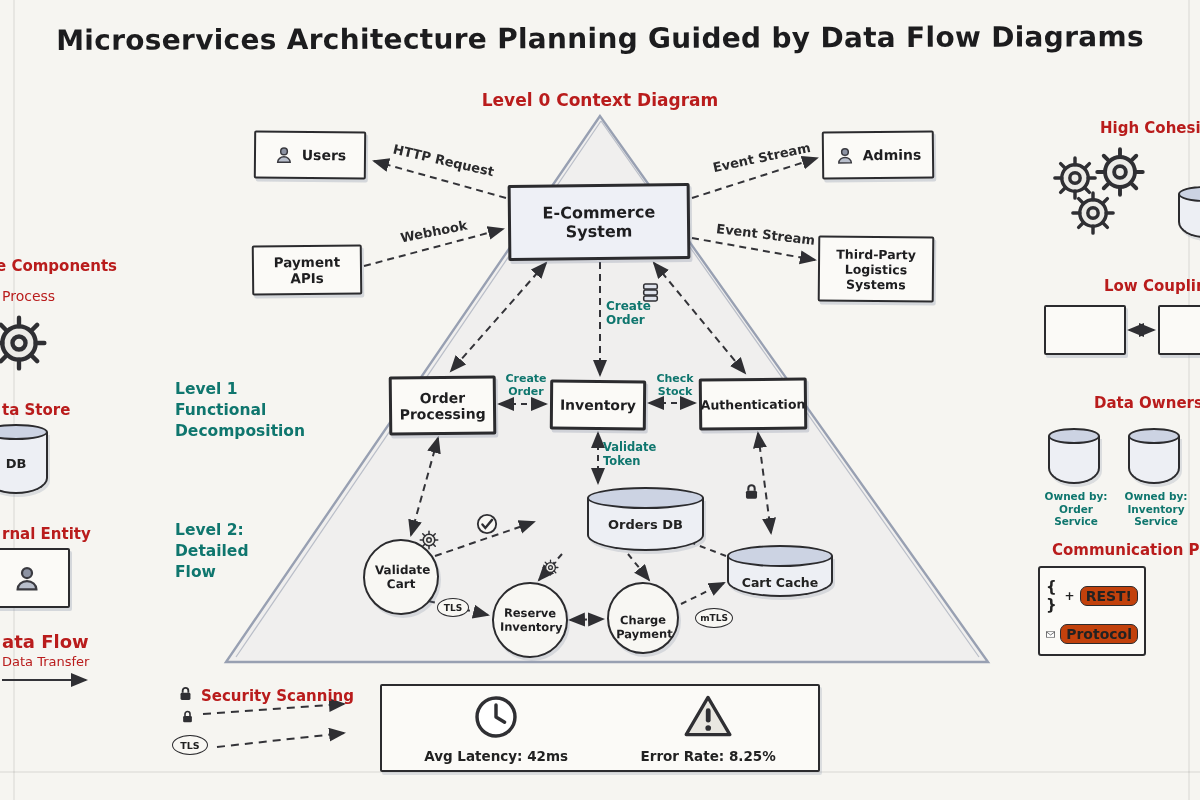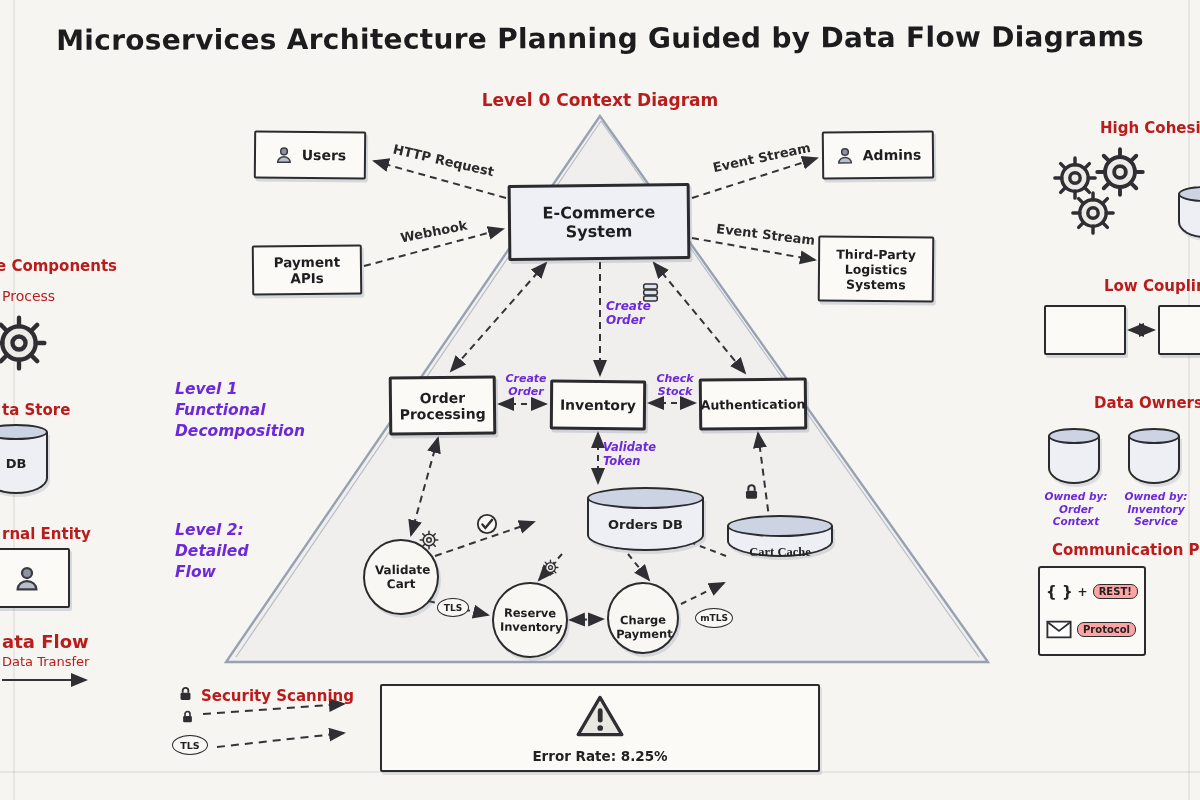--- a/index.html
+++ b/index.html
@@ -43,41 +43,41 @@
   .cyl-body { position:absolute; left:0; right:0; top:11px; bottom:0;
     border:2.6px solid #2b2b2e; border-top:none;
     border-radius:0 0 50% 50% / 0 0 16px 16px; background:#edeff4;
     box-shadow:2px 3px 0 rgba(125,135,160,0.22); }
   .cyl-label { position:absolute; left:0; right:0; top:30px; z-index:3;
     text-align:center; font-weight:bold; font-size:13px; }
   .cyl-small .cyl-top { height:16px; border-width:2.2px; }
   .cyl-small .cyl-body { top:8px; border-width:2.2px; }
 
   .flowlabel { position:absolute; font-weight:bold; color:#2a2a2c; font-size:13px; white-space:nowrap; }
-  .wraplabel { position:absolute; font-weight:bold; color:#6d28d9; line-height:1.2;font-style:italic; }
+  .wraplabel { position:absolute; font-weight:bold; color:#0f766e; line-height:1.2; }
 
   .badge-oval { position:absolute; border:1.7px solid #2b2b2e; border-radius:50%;
     background:#f8f7f3; display:flex; align-items:center; justify-content:center;
     font-weight:bold; }
 
   .metrics {
     position:absolute; left:380px; top:684px; width:440px; height:88px;
     border:2.8px solid #2b2b2e; background:#fbfaf7; border-radius:2px;
     display:flex; align-items:stretch; justify-content:space-around; padding:8px 6px 6px 6px;
     box-shadow:2px 3px 0 rgba(125,135,160,0.22);
   }
   .metric { display:flex; flex-direction:column; align-items:center; justify-content:space-between; }
   .metric .m-label { font-weight:bold; font-size:13.5px; white-space:nowrap; }
 
   .chipbox { position:absolute; border:2.2px solid #2b2b2e; background:#fbfaf7;
     display:flex; flex-direction:column; justify-content:space-around; padding:5px 6px;
     border-radius:3px; }
   .chiprow { display:flex; align-items:center; gap:5px; }
   .chip { border:1.6px solid #2b2b2e; border-radius:7px; padding:1px 5px;
-    font-weight:bold; font-size:10px; background:#fca5a5; white-space:nowrap; }
+    font-weight:bold; font-size:14px; background:#c2410c; white-space:nowrap; }
   .braces { font-weight:bold; font-size:15px; }
   .plus { font-weight:bold; font-size:12px; }
 
   .r-l { transform:rotate(-0.6deg); } .r-r { transform:rotate(0.5deg); }
 </style>
 </head>
 <body>
 
 <div class="edge-line" style="left:13px;top:0;width:2px;height:800px;"></div>
 <div class="edge-line" style="left:1188px;top:0;width:2px;height:800px;"></div>
@@ -235,21 +235,21 @@
 <div class="wraplabel" style="left:603px;top:441px;width:58px;font-size:11.5px;">Validate Token</div>
 
 <div class="wraplabel" style="left:175px;top:520px;width:112px;font-size:15.5px;line-height:1.35;">Level 2: Detailed Flow</div>
 
 <div class="cylinder" style="left:539px;top:487px;width:117px;height:64px;margin-left:48px;">
   <div class="cyl-top"></div>
   <div class="cyl-body"></div>
   <div class="cyl-label">Orders DB</div>
 </div>
 
-<div class="cylinder" style="left:727px;top:515px;width:106px;height:42px;font-family:Liberation Serif, serif;">
+<div class="cylinder" style="left:727px;top:545px;width:106px;height:52px;">
   <div class="cyl-top"></div>
   <div class="cyl-body"></div>
   <div class="cyl-label" style="font-size:12.5px;">Cart Cache</div>
 </div>
 
 <div class="circle r-l" style="left:363px;top:539px;width:76px;height:76px;font-size:12px;">
   <span style="width:52px;">Validate Cart</span>
 </div>
 <div class="circle r-r" style="left:492px;top:582px;width:76px;height:76px;font-size:11.5px;">
   <span style="width:60px;">Reserve Inventory</span>
@@ -284,20 +284,26 @@
 
 <div class="h-label" style="left:2px;top:631px;font-size:18px;white-space:nowrap;">ata Flow</div>
 <div class="h-label" style="left:2px;top:654px;font-size:13px;font-weight:normal;white-space:nowrap;">Data Transfer</div>
 
 <div class="h-label" style="left:201px;top:687px;font-size:15px;white-space:nowrap;">Security Scanning</div>
 <div class="badge-oval" style="left:172px;top:735px;width:36px;height:20px;font-size:9.5px;">
   <span>TLS</span>
 </div>
 
 <div class="metrics">
+  <div class="metric">
+    <svg width="46" height="46" viewBox="0 0 40 40">
+        <use href="#clock"></use>
+      </svg>
+    <div class="m-label">Avg Latency: 42ms</div>
+  </div>
   <div class="metric">
     <svg width="48" height="44" viewBox="0 0 44 40">
         <use href="#warn"></use>
       </svg>
     <div class="m-label">Error Rate: 8.25%</div>
   </div>
 </div>
 
 <div class="h-label" style="left:1100px;top:119px;font-size:15px;white-space:nowrap;">High Cohesion</div>
 
@@ -312,21 +318,21 @@
 
 <div class="h-label" style="left:1094px;top:394px;font-size:15px;white-space:nowrap;">Data Ownership</div>
 <div class="cylinder cyl-small" style="left:1048px;top:428px;width:52px;height:56px;">
   <div class="cyl-top"></div>
   <div class="cyl-body"></div>
 </div>
 <div class="cylinder cyl-small" style="left:1128px;top:428px;width:52px;height:56px;">
   <div class="cyl-top"></div>
   <div class="cyl-body"></div>
 </div>
-<div class="wraplabel" style="left:1036px;top:490px;width:80px;font-size:10.5px;text-align:center;">Owned by: Order Context</div>
+<div class="wraplabel" style="left:1036px;top:490px;width:80px;font-size:10.5px;text-align:center;">Owned by: Order Service</div>
 <div class="wraplabel" style="left:1120px;top:490px;width:72px;font-size:10.5px;text-align:center;">Owned by: Inventory Service</div>
 
 <div class="h-label" style="left:1052px;top:541px;font-size:15px;white-space:nowrap;">Communication Patterns</div>
 <div class="chipbox" style="left:1038px;top:566px;width:108px;height:90px;">
   <div class="chiprow">
     <span class="braces">{ }</span>
     <span class="plus">+</span>
     <span class="chip">REST!</span>
   </div>
   <div class="chiprow">

